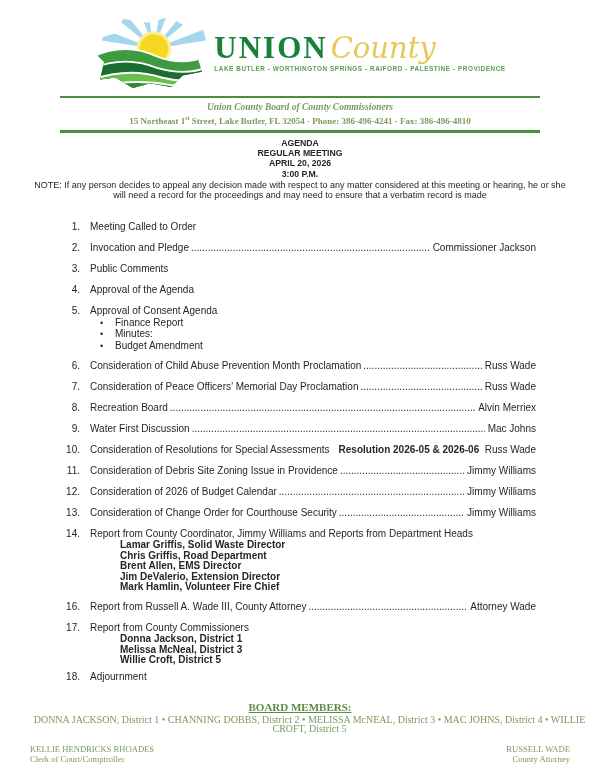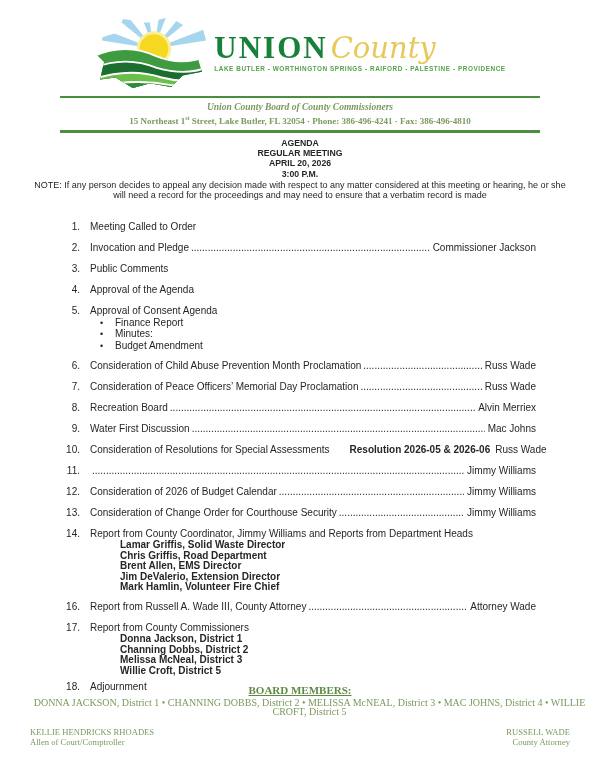--- a/index.html
+++ b/index.html
@@ -60,31 +60,31 @@
     margin-top: 11px; padding: 0 64px 0 60px;
     font-size: 10px; line-height: 12px;
     height: 508px; overflow: hidden;
   }
   .item { display: flex; margin-top: 9px; }
   .item.tight { margin-top: 5px; }
   .num { flex: 0 0 20px; text-align: right; margin-right: 10px; }
   .body { flex: 1; min-width: 0; }
   .line { display: flex; align-items: baseline; }
   .txt { white-space: nowrap; }
-  .bold-seg { font-weight: bold; white-space: nowrap; margin-left: 20px; }
+  .bold-seg { font-weight: bold; white-space: nowrap; margin-left: 9px; }
   .leader { flex: 1; overflow: hidden; white-space: nowrap; margin-left: 2px; }
   .leader::after { content: "...................................................................................................................................................................................................................................................................."; }
   .pres { white-space: nowrap; padding-left: 3px; }
   .bullet-line { display: flex; line-height: 10.6px; margin-top: 1px; padding-left: 10px; }
   .bullet-dot { flex: 0 0 15px; font-size: 9px; }
   .sublist { font-weight: bold; line-height: 10.4px; padding-left: 30px; }
 
   
   .footer {
-    position: absolute; left: 0; right: 0; top: 684px;
+    position: absolute; left: 0; right: 0; top: 701px;
     font-family: "Liberation Serif", serif; color: #7a9a5e;
   }
   .bm-title {
     text-align: center; font-size: 11px; font-weight: bold;
     color: #5f8a46; text-decoration: underline; line-height: 12px;
   }
   .bm-line { text-align: center; font-size: 10px; margin-top: 2px; line-height: 9px; padding-left: 19px; }
   .officials {
     display: flex; justify-content: space-between;
     padding: 0 30px; margin-top: 11px; font-size: 8.6px; line-height: 10px;
@@ -248,20 +248,21 @@
             <span class="bold-seg">Resolution 2026-05 &amp; 2026-06</span>
             <span class="leader"></span>
             <span class="pres">Russ Wade</span>
           </div>
         </div>
       </li>
       <li class="item">
         <span class="num">11.</span>
         <div class="body">
           <div class="line">
+            <span class="txt">Consideration of Debris Site Zoning Issue in Providence</span>
             <span class="leader"></span>
             <span class="pres">Jimmy Williams</span>
           </div>
         </div>
       </li>
       <li class="item">
         <span class="num">12.</span>
         <div class="body">
           <div class="line">
             <span class="txt">Consideration of 2026 of Budget Calendar</span>
@@ -306,21 +307,20 @@
         </div>
       </li>
       <li class="item">
         <span class="num">17.</span>
         <div class="body">
           <div class="line">
             <span class="txt">Report from County Commissioners</span>
           </div>
           <div class="sublist">
             <div>Donna Jackson, District 1</div>
-            <div>Channing Dobbs, District 2</div>
             <div>Melissa McNeal, District 3</div>
             <div>Willie Croft, District 5</div>
           </div>
         </div>
       </li>
       <li class="item tight">
         <span class="num">18.</span>
         <div class="body">
           <div class="line">
             <span class="txt">Adjournment</span>
@@ -328,21 +328,21 @@
         </div>
       </li>
     </ol>
 
   <footer class="footer">
     <div class="bm-title">BOARD MEMBERS:</div>
     <div class="bm-line">DONNA JACKSON, District 1 • CHANNING DOBBS, District 2 • MELISSA McNEAL, District 3 • MAC JOHNS, District 4 • WILLIE CROFT, District 5</div>
     <div class="officials">
       <div class="official-left">
         <div>KELLIE HENDRICKS RHOADES</div>
-        <div>Allen of Court/Comptroller</div>
+        <div>Clerk of Court/Comptroller</div>
       </div>
       <div class="official-right">
         <div>RUSSELL WADE</div>
         <div>County Attorney</div>
       </div>
     </div>
   </footer>
 
 </div>
 

